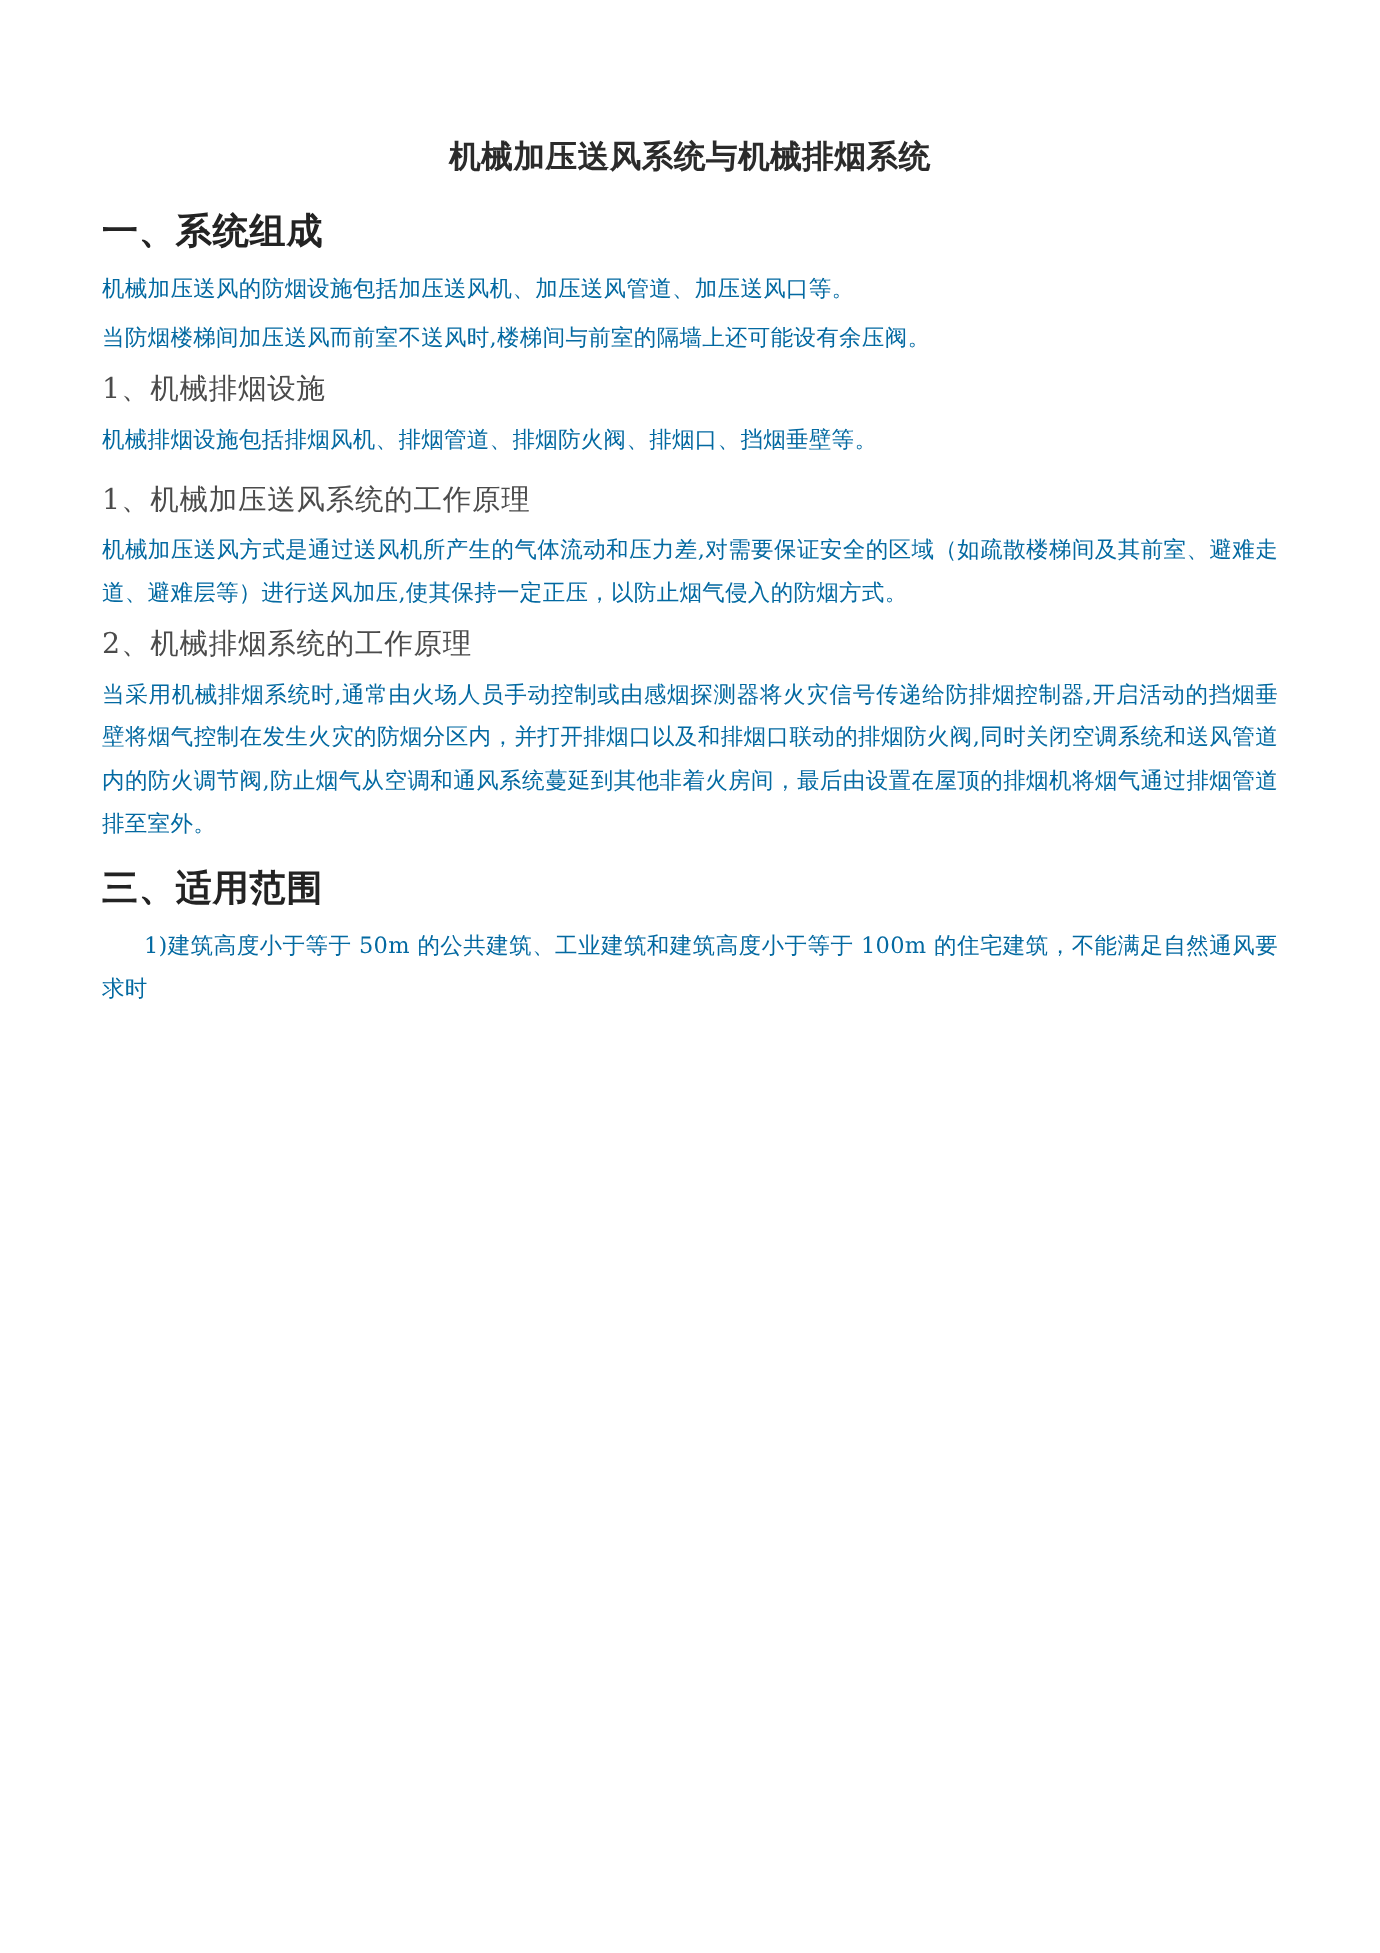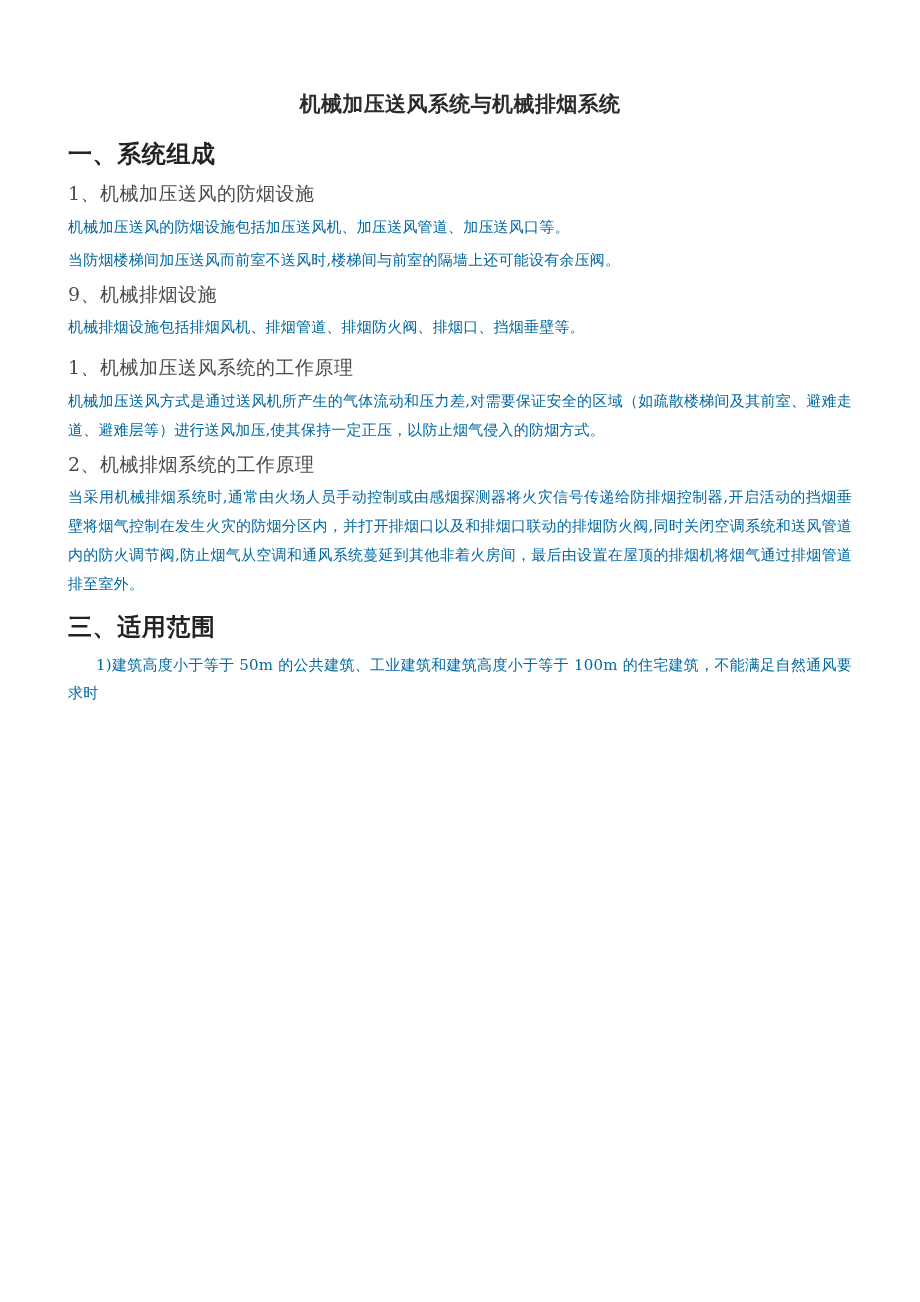--- a/index.html
+++ b/index.html
@@ -98,27 +98,26 @@
 </head>
 <body>
 
 <div class="page">
   <div class="content">
 
     <h1 class="doc-title">机械加压送风系统与机械排烟系统</h1>
 
     <h2 class="h1s">一、系统组成</h2>
 
-    <p class="h2s">1、机械加压送风的防烟设施</p>
 
     <p class="para">机械加压送风的防烟设施包括加压送风机、加压送风管道、加压送风口等。</p>
 
     <p class="para">当防烟楼梯间加压送风而前室不送风时,楼梯间与前室的隔墙上还可能设有余压阀。</p>
 
-    <p class="h2s">9、机械排烟设施</p>
+    <p class="h2s">1、机械排烟设施</p>
 
     <p class="para">机械排烟设施包括排烟风机、排烟管道、排烟防火阀、排烟口、挡烟垂壁等。</p>
 
     <div class="spacer-sm"></div>
 
 
     <p class="h2s">1、机械加压送风系统的工作原理</p>
 
     <p class="para">机械加压送风方式是通过送风机所产生的气体流动和压力差,对需要保证安全的区域（如疏散楼梯间及其前室、避难走道、避难层等）进行送风加压,使其保持一定正压，以防止烟气侵入的防烟方式。</p>
 

